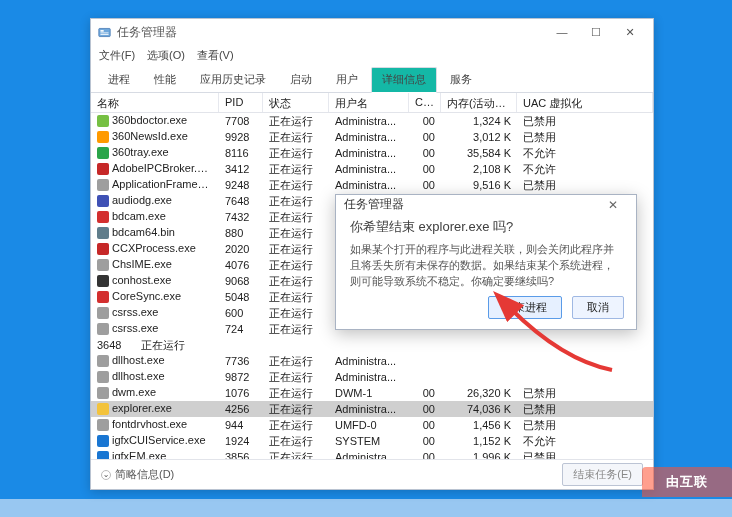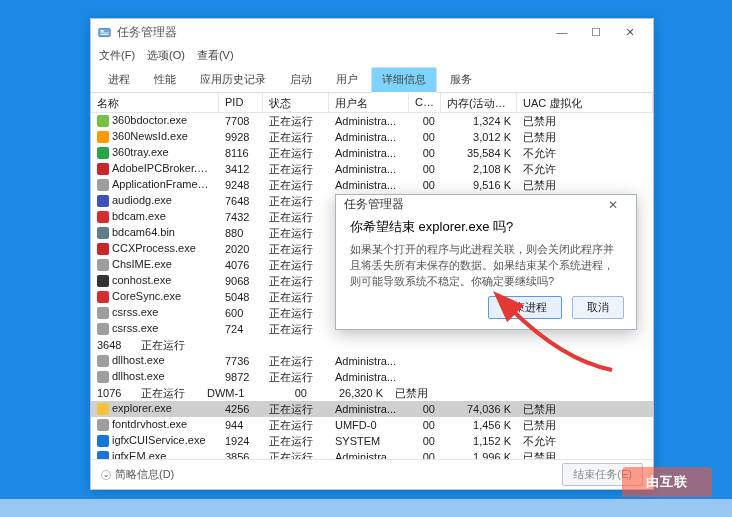--- a/index.html
+++ b/index.html
@@ -22,21 +22,21 @@
     height: 26px; display: flex; align-items: center; padding: 0 6px;
     color: #555;
   }
   .titlebar .icon { width: 14px; height: 14px; margin-right: 6px; display:inline-flex; align-items:center; justify-content:center; }
   .titlebar .title { flex: 1; font-size: 12px; color: #555; }
   .win-controls { display: flex; }
   .win-btn { width: 34px; height: 22px; display:flex; align-items:center; justify-content:center; color:#555; font-size:11px; }
   .menubar { height: 20px; padding: 0 8px; display:flex; gap: 12px; align-items:center; color:#444; font-size: 11px; }
   .tabs { display:flex; border-bottom: 1px solid #d7dbe3; padding-left: 6px; gap: 2px; margin-top:2px;}
   .tab { padding: 4px 10px 5px; font-size: 11px; color:#444; border:1px solid transparent; border-bottom:none; cursor:pointer;}
-  .tab.active { background:#7dd3fc; border-color:#d7dbe3; border-bottom:1px solid #fff; margin-bottom:-1px; border-radius:2px 2px 0 0;}
+  .tab.active { background:#14b8a6; border-color:#d7dbe3; border-bottom:1px solid #fff; margin-bottom:-1px; border-radius:2px 2px 0 0;}
   .content { flex:1; overflow:hidden; display:flex; flex-direction:column; }
   .headerrow {
     display:flex; border-bottom:1px solid #e2e4ea; height: 20px; color:#222; font-size:11px;
     background:#fff; user-select:none;justify-content:center;
   }
   .hcell { padding: 3px 6px 0; border-right:1px solid #e6e8ee; white-space:nowrap; overflow:hidden; text-overflow:ellipsis; }
   .c-name{ width:128px;} .c-pid{ width:44px; text-align:left;} .c-status{ width:66px;}
   .c-user{ width:80px;} .c-cpu{ width:32px; text-align:right;} .c-mem{ width:76px; text-align:right;}
   .c-uac{ width:40px;}
   .rows { flex:1; overflow:hidden; }
@@ -53,28 +53,28 @@
   .footer-btn { padding:3px 10px; border:1px solid #bcc4d4; background:#f4f6fa; color:#888; border-radius:2px; font-size:11px;}
   .dialog {
     position:absolute; left:335px; top:194px; width:302px; height:136px;
     background:#fff; border:1px solid #a9b3c3; box-shadow:0 4px 16px rgba(0,0,0,0.25);
     display:flex; flex-direction:column;
   }
   .dlg-title { height:26px; display:flex; align-items:center; padding:0 8px; font-size:12px; color:#333;}
   .dlg-title span.t{ flex:1;}
   .dlg-close{ width:30px; text-align:center; color:#666; font-size:12px;}
   .dlg-body { padding: 4px 14px 0; }
-  .dlg-q { color:#000000; font-size:13px; margin-bottom:6px;}
+  .dlg-q { color:#404040; font-size:13px; margin-bottom:6px;}
   .dlg-text{ font-size:11px; color:#555; line-height:1.45;}
   .dlg-btns{ display:flex; justify-content:flex-end; gap:10px; padding:6px 12px 10px;}
   .dlg-btn{ padding:3px 14px; border:1px solid #9fb8e3; background:#eef4ff; font-size:11px; border-radius:2px; color:#222;}
   .dlg-btn.primary{ background:#e6f0ff; border-color:#5a9be8;}
   .arrow-svg{ position:absolute; left:492px; top:290px; pointer-events:none; z-index:50;}
   .watermark{
-    position:absolute; right:20px; bottom:20px; width:90px; height:30px;
+    position:absolute; right:0; bottom:20px; width:90px; height:30px;
     color:#fff; font-size:13px; font-weight:bold; display:flex; align-items:center; justify-content:center;
     background: rgba(255,80,50,0.55); border-radius:4px 4px 0 0; letter-spacing:1px;
   }
 </style>
 </head>
 <body>
 
 <div class="taskbar"></div>
 
 <div class="window">
@@ -268,20 +268,21 @@
         <div class="row">
           <div class="cell c-name"><span class="procicon" style="background:#9e9e9e"></span>dllhost.exe</div>
           <div class="cell c-pid">9872</div>
           <div class="cell c-status">正在运行</div>
           <div class="cell c-user">Administra...</div>
           <div class="cell c-cpu" style="text-align:right"></div>
           <div class="cell c-mem" style="text-align:right"></div>
           <div class="cell" style="flex:1"></div>
         </div>
         <div class="row">
+          <div class="cell c-name"><span class="procicon" style="background:#9e9e9e"></span>dwm.exe</div>
           <div class="cell c-pid">1076</div>
           <div class="cell c-status">正在运行</div>
           <div class="cell c-user">DWM-1</div>
           <div class="cell c-cpu" style="text-align:right">00</div>
           <div class="cell c-mem" style="text-align:right">26,320 K</div>
           <div class="cell" style="flex:1">已禁用</div>
         </div>
         <div class="row sel">
           <div class="cell c-name"><span class="procicon" style="background:#f3c33c"></span>explorer.exe</div>
           <div class="cell c-pid">4256</div>

